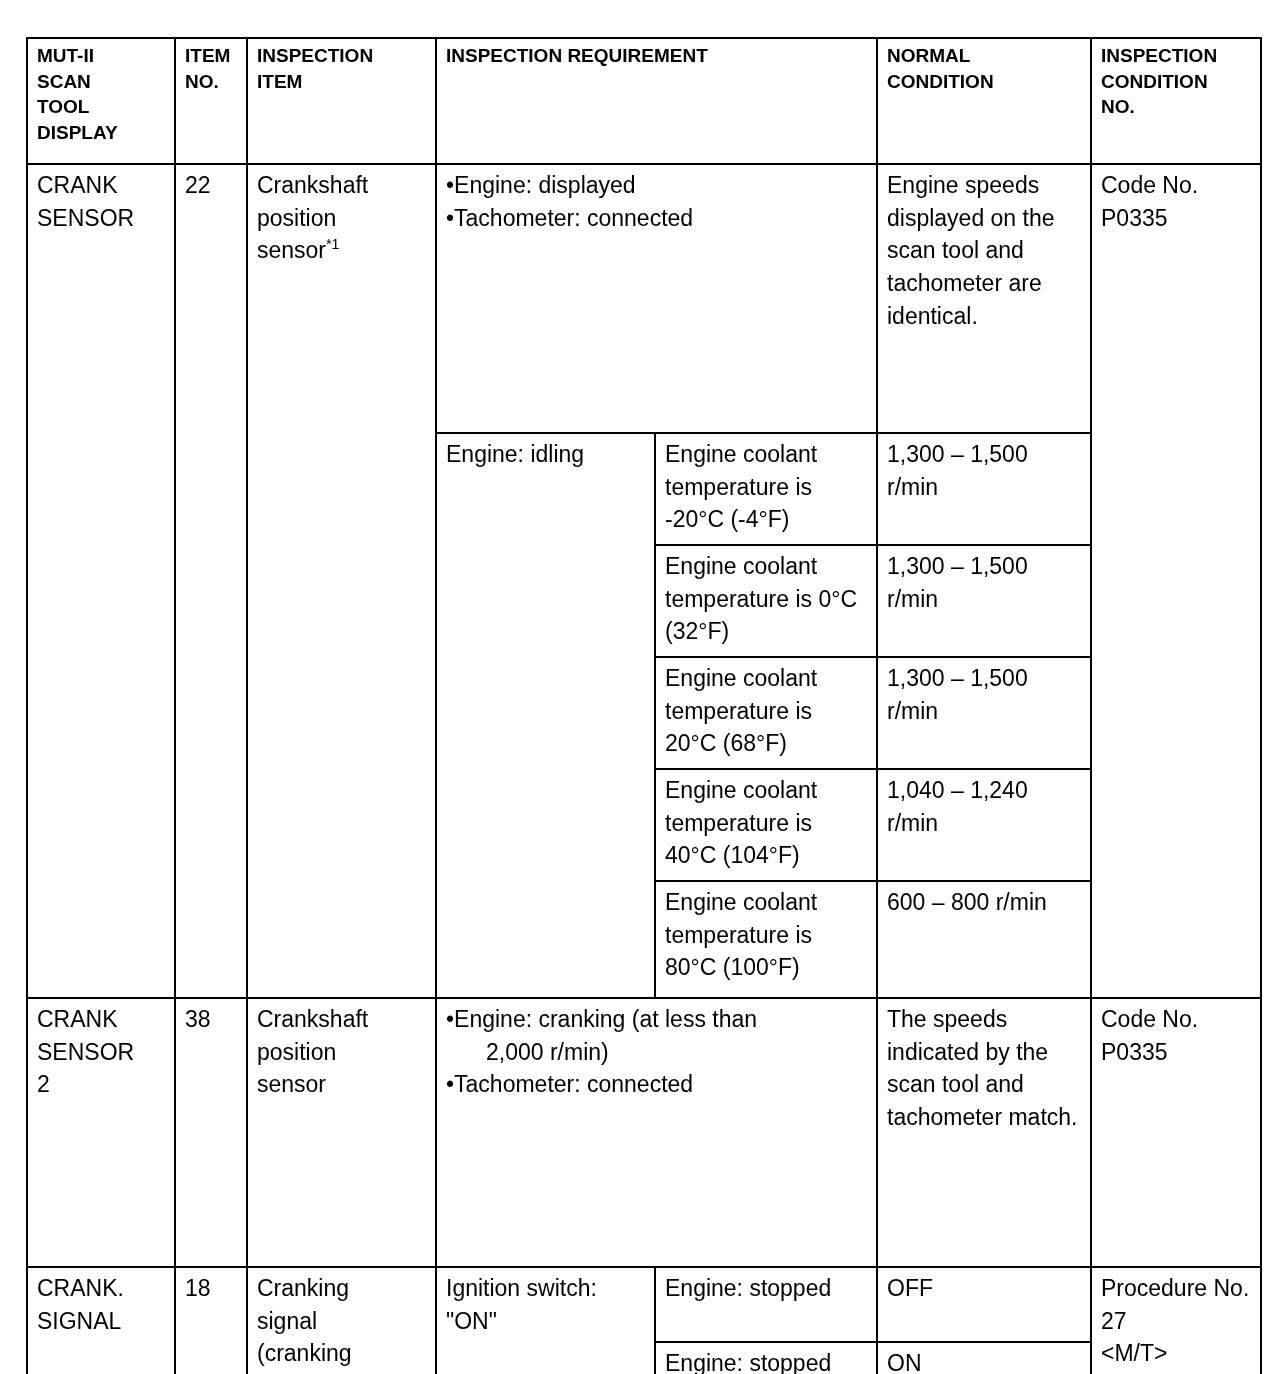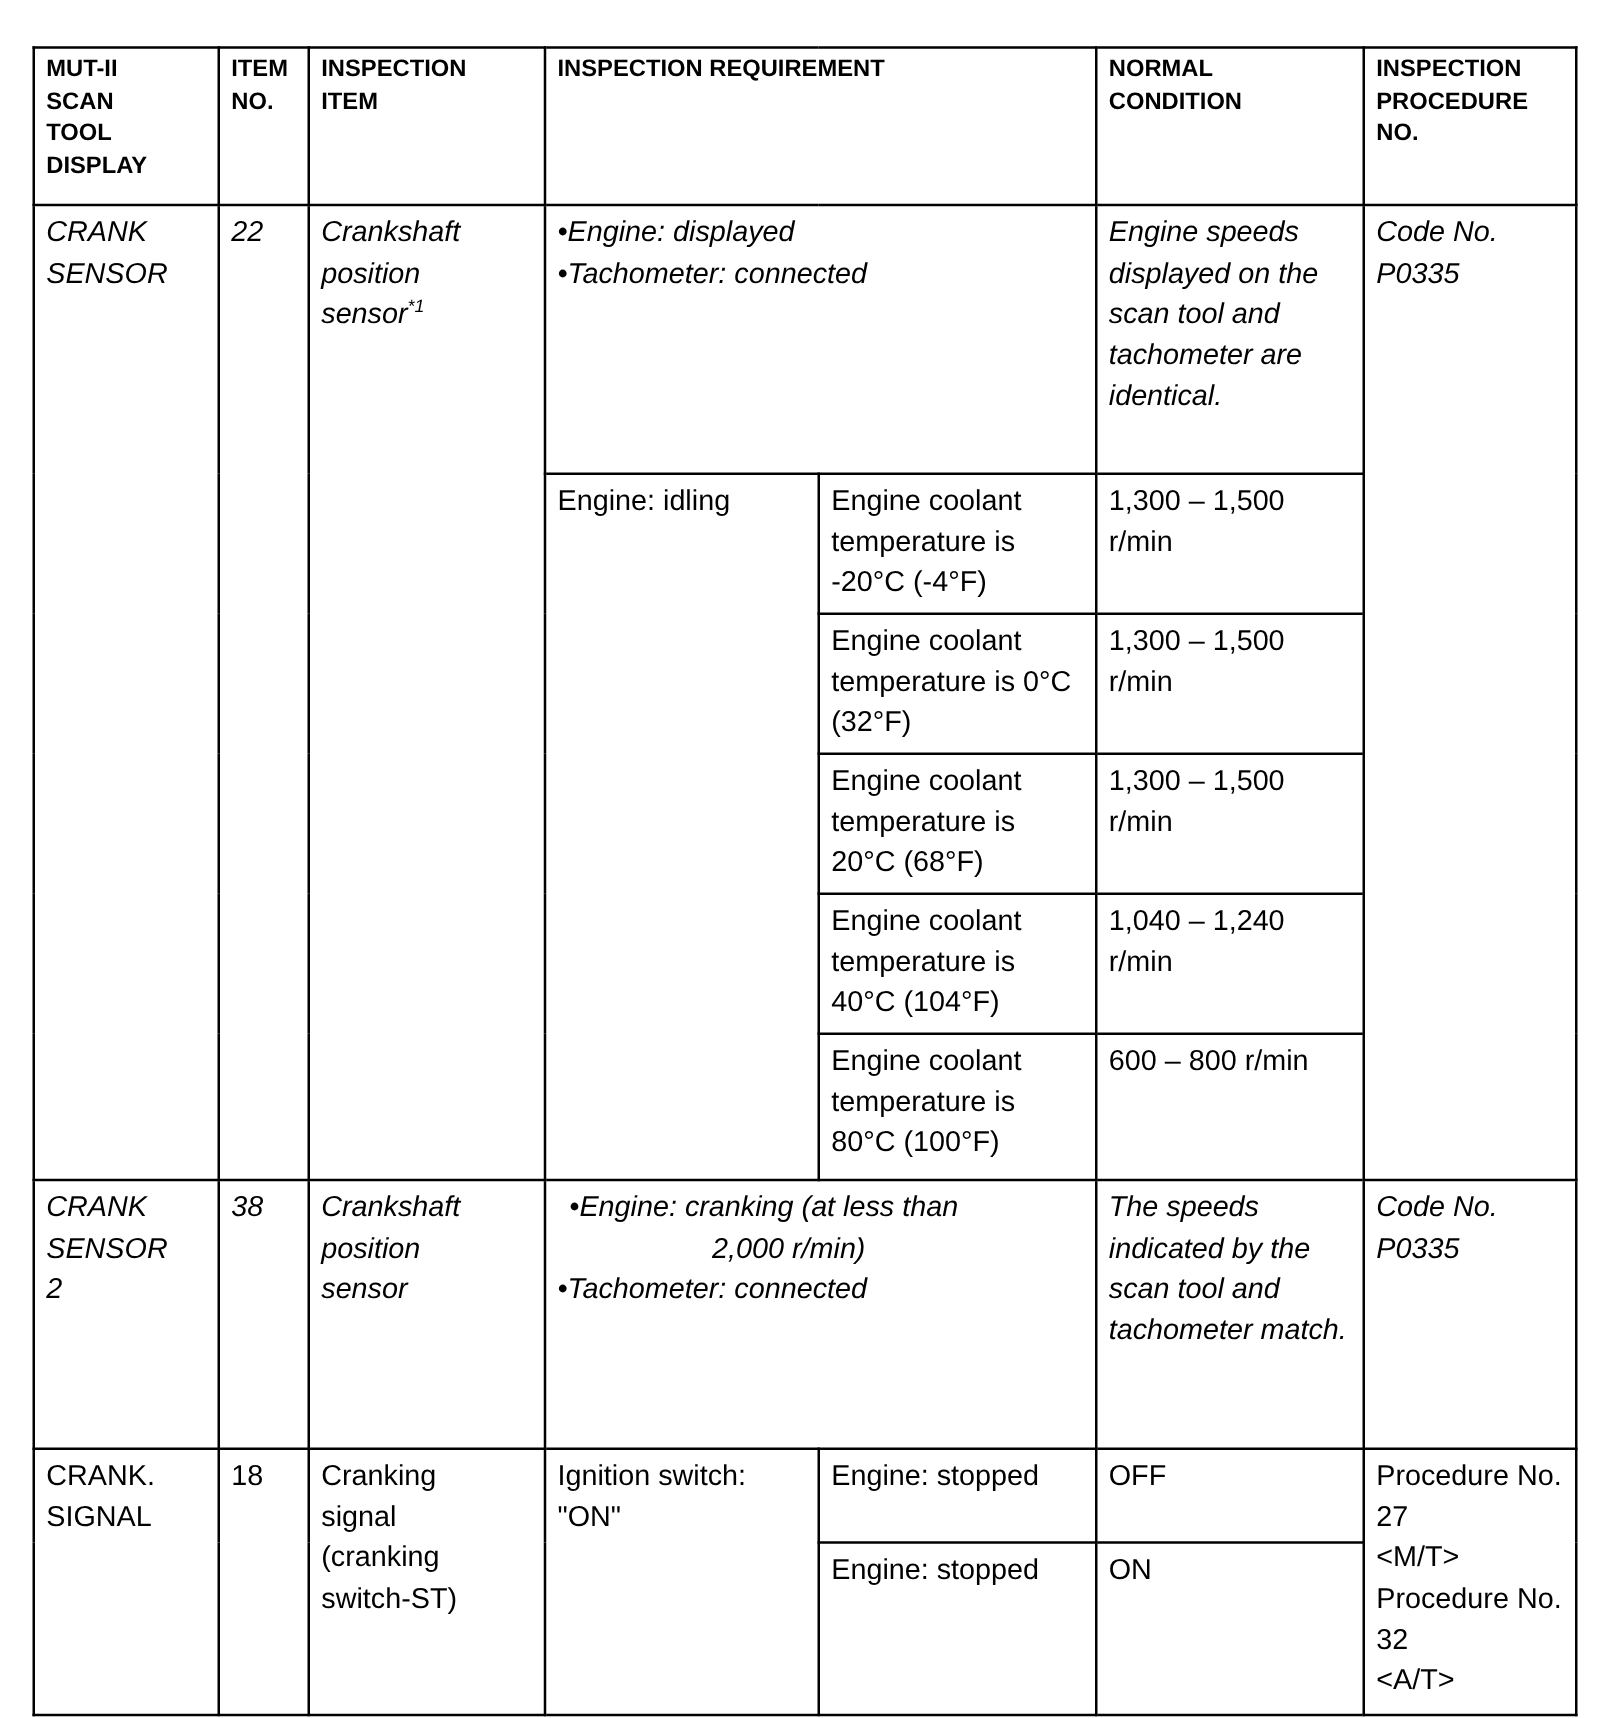--- a/index.html
+++ b/index.html
@@ -46,24 +46,24 @@
   .hw   { display: inline-block; }
   .w92  { max-width: 92px;  }
   .w60  { max-width: 60px;  }
   .w130 { max-width: 132px; }
   .w122 { max-width: 122px; }
   .w118 { max-width: 118px; }
   .disp { display: inline-block; max-width: 104px; }
   .item { display: inline-block; max-width: 116px; }
   sup { font-size: 0.62em; vertical-align: super; line-height: 0; }
   .bullet { padding-left: 40px; text-indent: -40px; }
-  .req-narrow { max-width: 330px; text-align: center; }
+  .req-narrow { max-width: 330px; }
   .proc-line { display: block; }
   tr.h126 { height: 126px; }
-  tr.h215 { height: 215px; font-style: italic; }
+  tr.h215 { height: 269px; }
   tr.h112 { height: 112px; }
   tr.h117 { height: 117px; }
   tr.h75  { height: 75px;  }
   tr.h138 { height: 138px; }
 </style>
 </head>
 <body>
 
 <div class="page">
   <table class="spec-table">
@@ -76,21 +76,21 @@
       <col style="width:214px">
       <col style="width:170px">
     </colgroup>
     <thead>
       <tr class="h126">
         <th><span class="hw w92">MUT-II SCAN TOOL DISPLAY</span></th>
         <th><span class="hw w60">ITEM NO.</span></th>
         <th><span class="hw w130">INSPECTION ITEM</span></th>
         <th colspan="2"><span>INSPECTION REQUIREMENT</span></th>
         <th><span class="hw w122">NORMAL CONDITION</span></th>
-        <th><span class="hw w118">INSPECTION PROCEDURE NO.</span></th>
+        <th><span class="hw w118">INSPECTION CONDITION NO.</span></th>
       </tr>
     </thead>
     <tbody>
 
       <tr class="h215">
         <td rowspan="6"><span class="disp">CRANK SENSOR</span></td>
         <td rowspan="6">22</td>
         <td rowspan="6">
           <span class="item"><span>Crankshaft position sensor</span><sup>*1</sup></span>
         </td>

